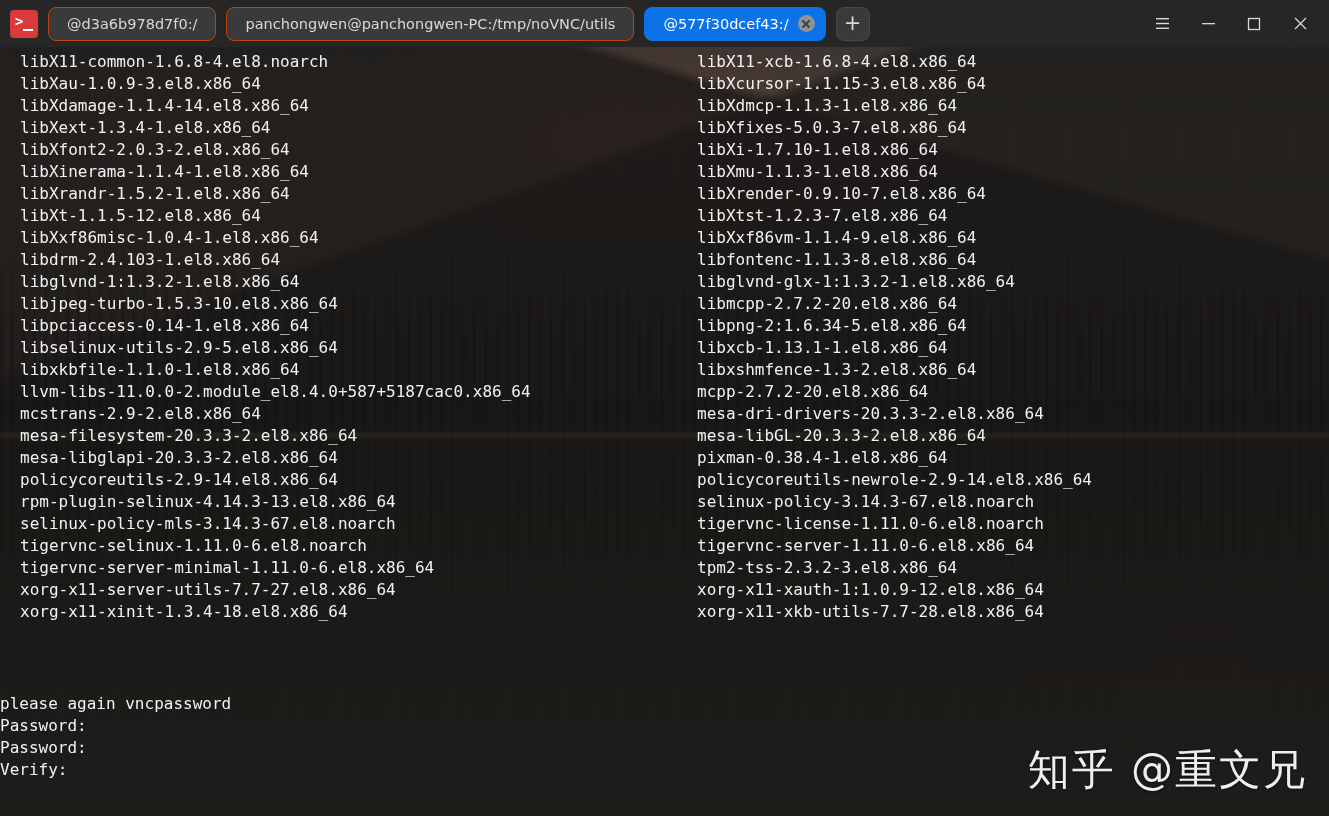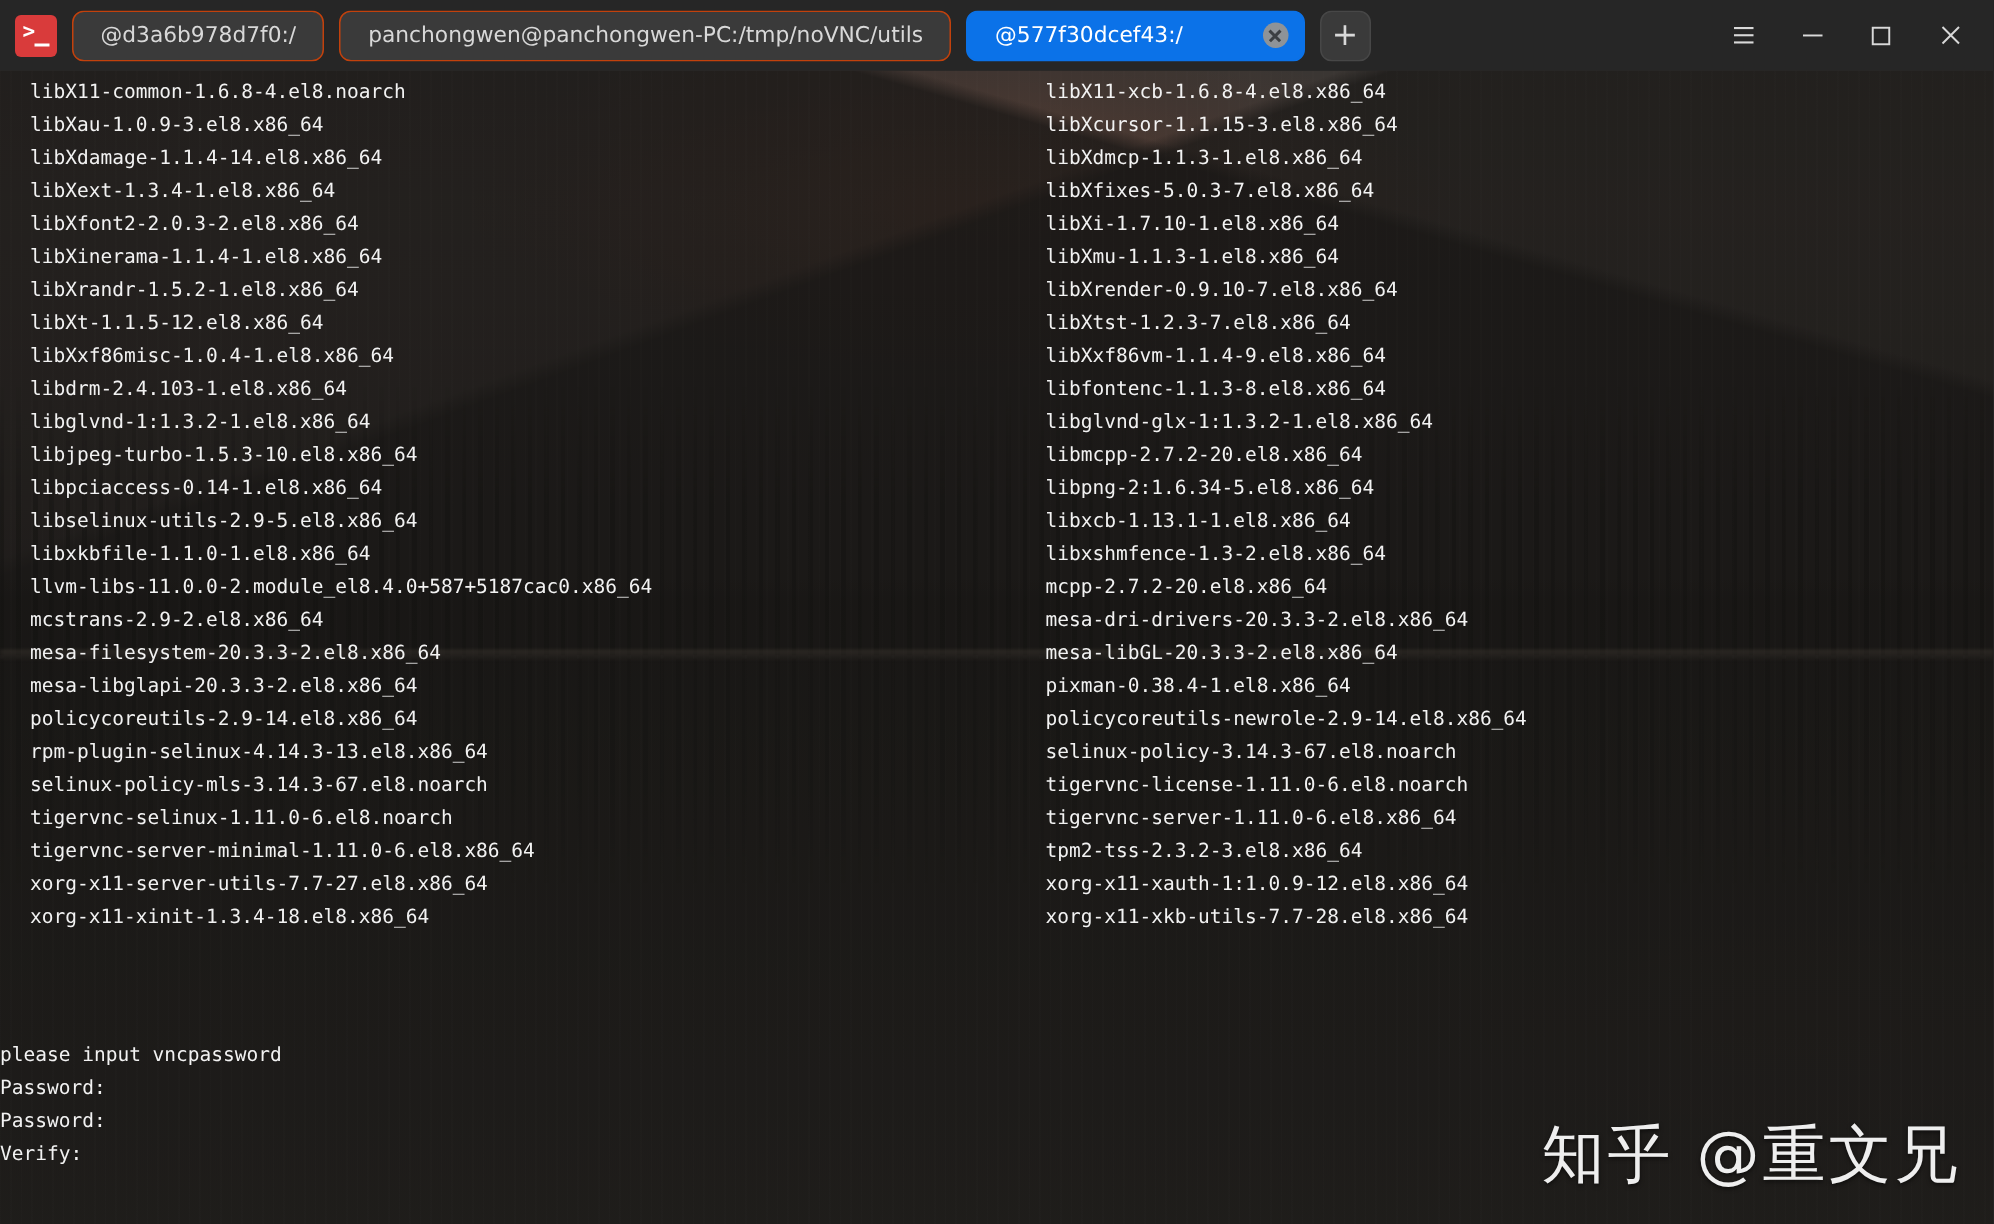--- a/index.html
+++ b/index.html
@@ -78,21 +78,20 @@
     font-size: 14.5px;
     white-space: nowrap;
     cursor: pointer;
     border: 1px solid #c2410c;
   }
   .tab.active {
     background: #0b72e8;
     border-color: #0b72e8;
     color: #ffffff;
     padding-right: 10px;
-    gap: 44px;
   }
   .tab-close {
     width: 17px; height: 17px;
     border-radius: 50%;
     background: #8e9398;
     margin-left: 9px;
     position: relative;
     flex: 0 0 auto;
     cursor: pointer;
   }
@@ -215,21 +214,21 @@
     height: 7px;
     background: linear-gradient(180deg, rgba(120,104,92,0.30), rgba(60,52,46,0.10));
     filter: blur(1px);
   }
 
   
   .text-layer {
     position: absolute;
     inset: 0;
     font-family: "DejaVu Sans Mono", monospace;
-    font-size: 13px;
+    font-size: 16px;
     line-height: 22px;
     color: #f2f2f2;
     white-space: pre;
   }
   .col-left  { position: absolute; left: 20px;  top: 4px; }
   .col-right { position: absolute; left: 697px; top: 4px; }
   .tail      { position: absolute; left: 0px;   top: 646px; }
 
   .line { height: 22px; }
 
@@ -306,18 +305,18 @@
   <div class="terminal">
     <div class="wall"></div>
     <div class="treeline"></div>
     <div class="treeline mirror"></div>
     <div class="shoreline"></div>
     <div class="wall-dark"></div>
 
     <div class="text-layer">
       <div class="col-left" id="col-left"><div class="line">libX11-common-1.6.8-4.el8.noarch</div><div class="line">libXau-1.0.9-3.el8.x86_64</div><div class="line">libXdamage-1.1.4-14.el8.x86_64</div><div class="line">libXext-1.3.4-1.el8.x86_64</div><div class="line">libXfont2-2.0.3-2.el8.x86_64</div><div class="line">libXinerama-1.1.4-1.el8.x86_64</div><div class="line">libXrandr-1.5.2-1.el8.x86_64</div><div class="line">libXt-1.1.5-12.el8.x86_64</div><div class="line">libXxf86misc-1.0.4-1.el8.x86_64</div><div class="line">libdrm-2.4.103-1.el8.x86_64</div><div class="line">libglvnd-1:1.3.2-1.el8.x86_64</div><div class="line">libjpeg-turbo-1.5.3-10.el8.x86_64</div><div class="line">libpciaccess-0.14-1.el8.x86_64</div><div class="line">libselinux-utils-2.9-5.el8.x86_64</div><div class="line">libxkbfile-1.1.0-1.el8.x86_64</div><div class="line">llvm-libs-11.0.0-2.module_el8.4.0+587+5187cac0.x86_64</div><div class="line">mcstrans-2.9-2.el8.x86_64</div><div class="line">mesa-filesystem-20.3.3-2.el8.x86_64</div><div class="line">mesa-libglapi-20.3.3-2.el8.x86_64</div><div class="line">policycoreutils-2.9-14.el8.x86_64</div><div class="line">rpm-plugin-selinux-4.14.3-13.el8.x86_64</div><div class="line">selinux-policy-mls-3.14.3-67.el8.noarch</div><div class="line">tigervnc-selinux-1.11.0-6.el8.noarch</div><div class="line">tigervnc-server-minimal-1.11.0-6.el8.x86_64</div><div class="line">xorg-x11-server-utils-7.7-27.el8.x86_64</div><div class="line">xorg-x11-xinit-1.3.4-18.el8.x86_64</div></div>
       <div class="col-right" id="col-right"><div class="line">libX11-xcb-1.6.8-4.el8.x86_64</div><div class="line">libXcursor-1.1.15-3.el8.x86_64</div><div class="line">libXdmcp-1.1.3-1.el8.x86_64</div><div class="line">libXfixes-5.0.3-7.el8.x86_64</div><div class="line">libXi-1.7.10-1.el8.x86_64</div><div class="line">libXmu-1.1.3-1.el8.x86_64</div><div class="line">libXrender-0.9.10-7.el8.x86_64</div><div class="line">libXtst-1.2.3-7.el8.x86_64</div><div class="line">libXxf86vm-1.1.4-9.el8.x86_64</div><div class="line">libfontenc-1.1.3-8.el8.x86_64</div><div class="line">libglvnd-glx-1:1.3.2-1.el8.x86_64</div><div class="line">libmcpp-2.7.2-20.el8.x86_64</div><div class="line">libpng-2:1.6.34-5.el8.x86_64</div><div class="line">libxcb-1.13.1-1.el8.x86_64</div><div class="line">libxshmfence-1.3-2.el8.x86_64</div><div class="line">mcpp-2.7.2-20.el8.x86_64</div><div class="line">mesa-dri-drivers-20.3.3-2.el8.x86_64</div><div class="line">mesa-libGL-20.3.3-2.el8.x86_64</div><div class="line">pixman-0.38.4-1.el8.x86_64</div><div class="line">policycoreutils-newrole-2.9-14.el8.x86_64</div><div class="line">selinux-policy-3.14.3-67.el8.noarch</div><div class="line">tigervnc-license-1.11.0-6.el8.noarch</div><div class="line">tigervnc-server-1.11.0-6.el8.x86_64</div><div class="line">tpm2-tss-2.3.2-3.el8.x86_64</div><div class="line">xorg-x11-xauth-1:1.0.9-12.el8.x86_64</div><div class="line">xorg-x11-xkb-utils-7.7-28.el8.x86_64</div></div>
-      <div class="tail" id="tail"><div class="line">please input vncpassword</div><div class="line">Password:</div><div class="line">Password:</div><div class="line">Verify:</div></div>
+      <div class="tail" id="tail"><div class="line">please again vncpassword</div><div class="line">Password:</div><div class="line">Password:</div><div class="line">Verify:</div></div>
     </div>
 
     <div class="watermark">知乎 @重文兄</div>
   </div>
 </div>
 
 </body></html>

